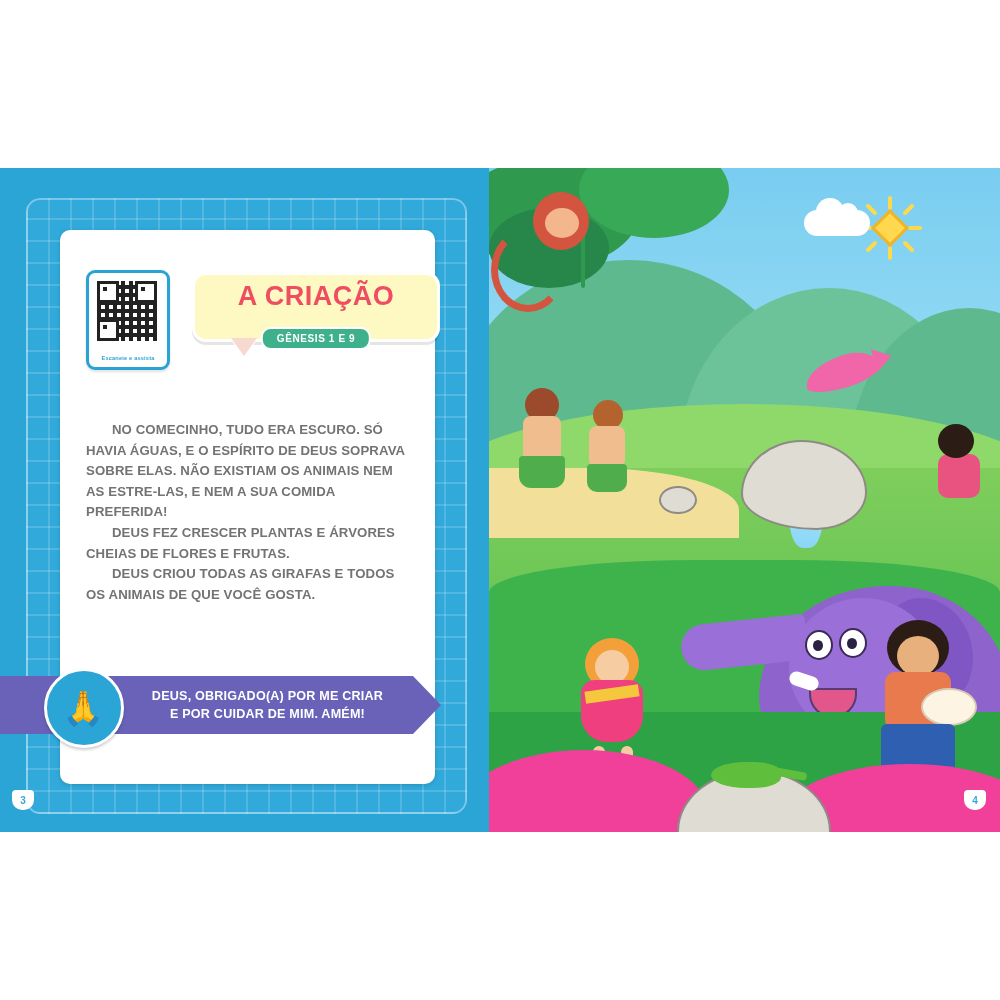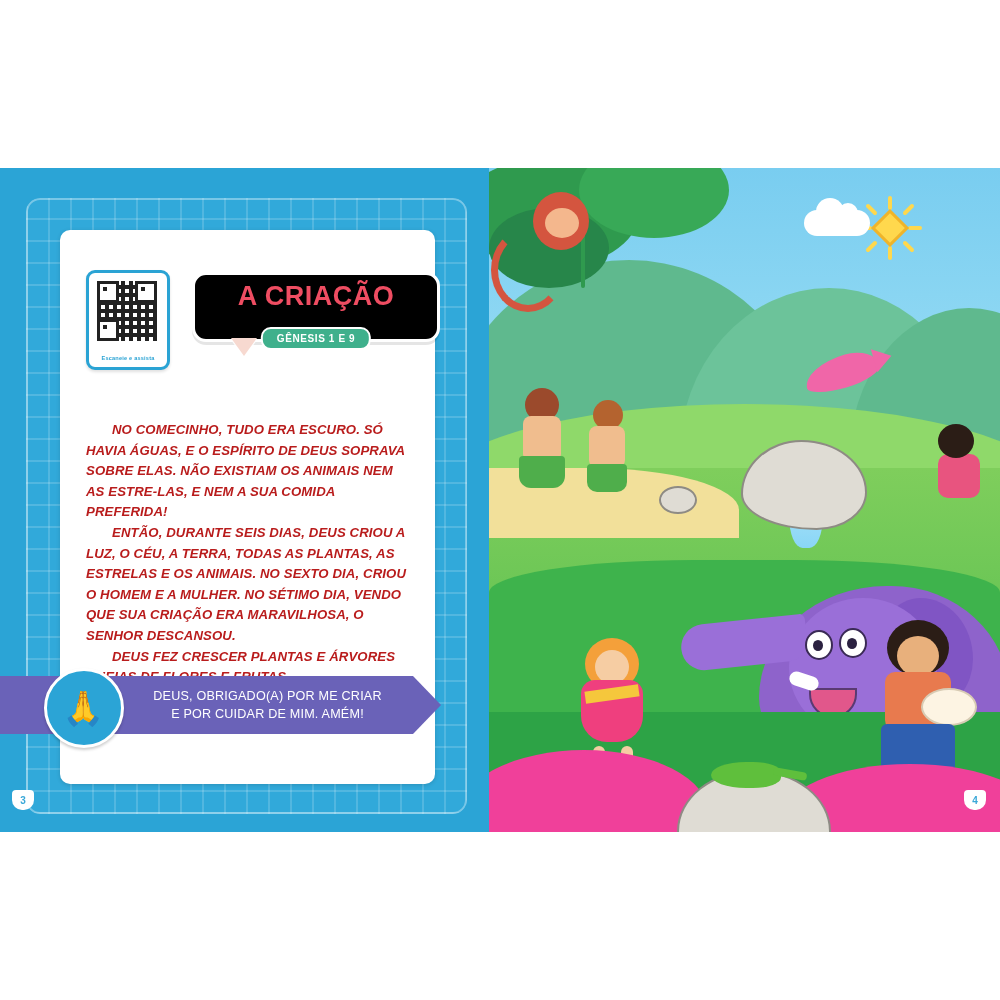--- a/index.html
+++ b/index.html
@@ -55,39 +55,38 @@
     border-radius: 10px;
     box-shadow: 0 1px 4px rgba(0,0,0,.15);
   }
   .story-text {
     position: absolute;
     left: 26px;
     top: 190px;
     right: 22px;
     font-size: 13.2px;
     line-height: 20.6px;
-    color: #b91c1c;
+    color: #737373;
     letter-spacing: .1px;
     text-transform: uppercase;
     font-weight: 700;
-    font-style: italic;
   }
   .story-text p {
     margin: 0 0 0 0;
     text-indent: 26px;
   }
 
   
   .title-bubble {
     position: absolute;
     left: 132px;
     top: 42px;
     width: 242px;
     height: 64px;
-    background: #000000;
+    background: #fef9c3;
     border: 3px solid #ffffff;
     border-radius: 14px;
     box-shadow: 0 3px 0 rgba(0,0,0,.10);
   }
   .title-bubble:after {
     content: "";
     position: absolute;
     left: 36px;
     bottom: -17px;
     width: 0; height: 0;
@@ -212,21 +211,21 @@
     line-height: 1;
   }
   .prayer-text {
     position: absolute;
     left: 140px;
     right: 18px;
     top: 50%;
     transform: translateY(-50%);
     color: #ffffff;
     font-size: 12.6px;
-    font-weight: 400;
+    font-weight: 700;
     line-height: 18px;
     text-align: center;
     text-transform: uppercase;
     letter-spacing: .2px;
   }
 
   
   .pagenum {
     position: absolute;
     width: 22px;
@@ -519,21 +518,20 @@
         <div class="qr-caption">Escaneie e assista</div>
       </div>
 
       <div class="title-bubble">
         <div class="title-main">A CRIAÇÃO</div>
         <div class="title-sub-wrap">GÊNESIS 1 E 9</div>
       </div>
 
       <div class="story-text">
         <p>NO COMECINHO, TUDO ERA ESCURO. SÓ HAVIA ÁGUAS, E O ESPÍRITO DE DEUS SOPRAVA SOBRE ELAS. NÃO EXISTIAM OS ANIMAIS NEM AS ESTRE-LAS, E NEM A SUA COMIDA PREFERIDA!</p>
-        <p>ENTÃO, DURANTE SEIS DIAS, DEUS CRIOU A LUZ, O CÉU, A TERRA, TODAS AS PLANTAS, AS ESTRELAS E OS ANIMAIS. NO SEXTO DIA, CRIOU O HOMEM E A MULHER. NO SÉTIMO DIA, VENDO QUE SUA CRIAÇÃO ERA MARAVILHOSA, O SENHOR DESCANSOU.</p>
         <p>DEUS FEZ CRESCER PLANTAS E ÁRVORES CHEIAS DE FLORES E FRUTAS.</p>
         <p>DEUS CRIOU TODAS AS GIRAFAS E TODOS OS ANIMAIS DE QUE VOCÊ GOSTA.</p>
       </div>
     </div>
 
     <div class="prayer-ribbon">
       <div class="prayer-badge">
         <span class="hands">🙏</span>
       </div>
       <div class="prayer-text">

